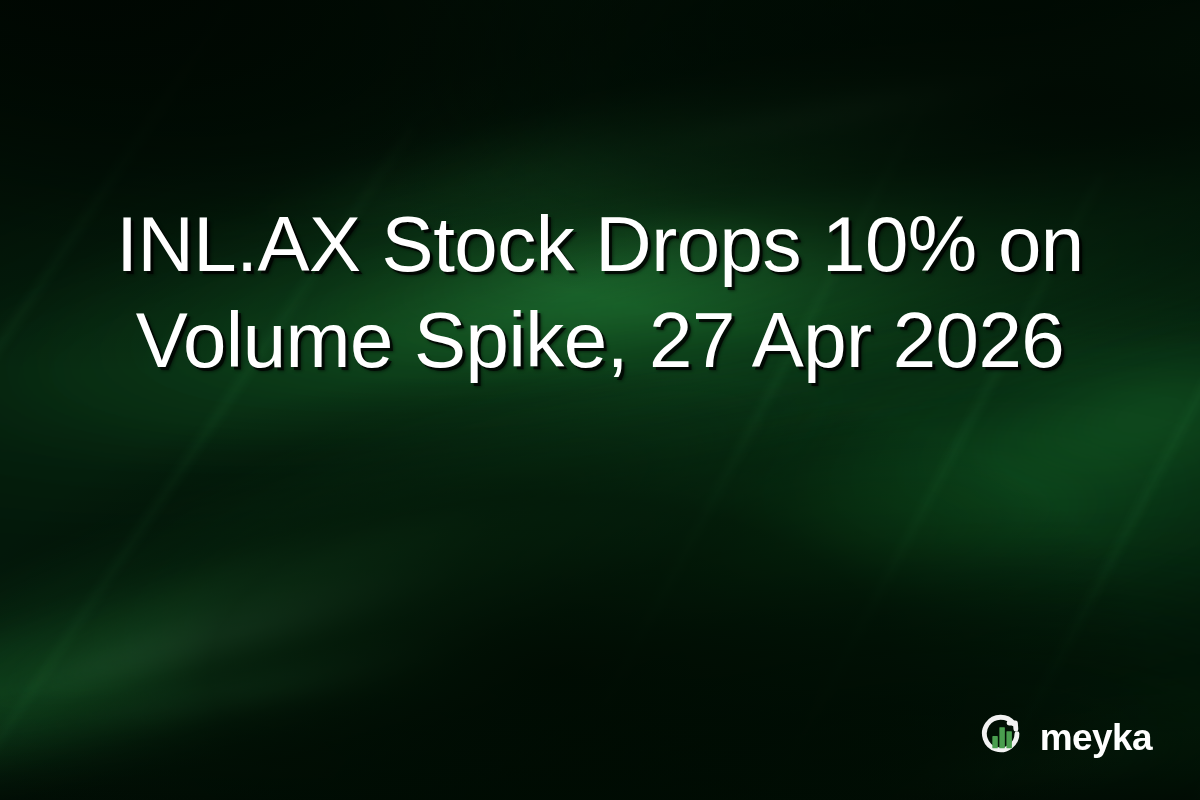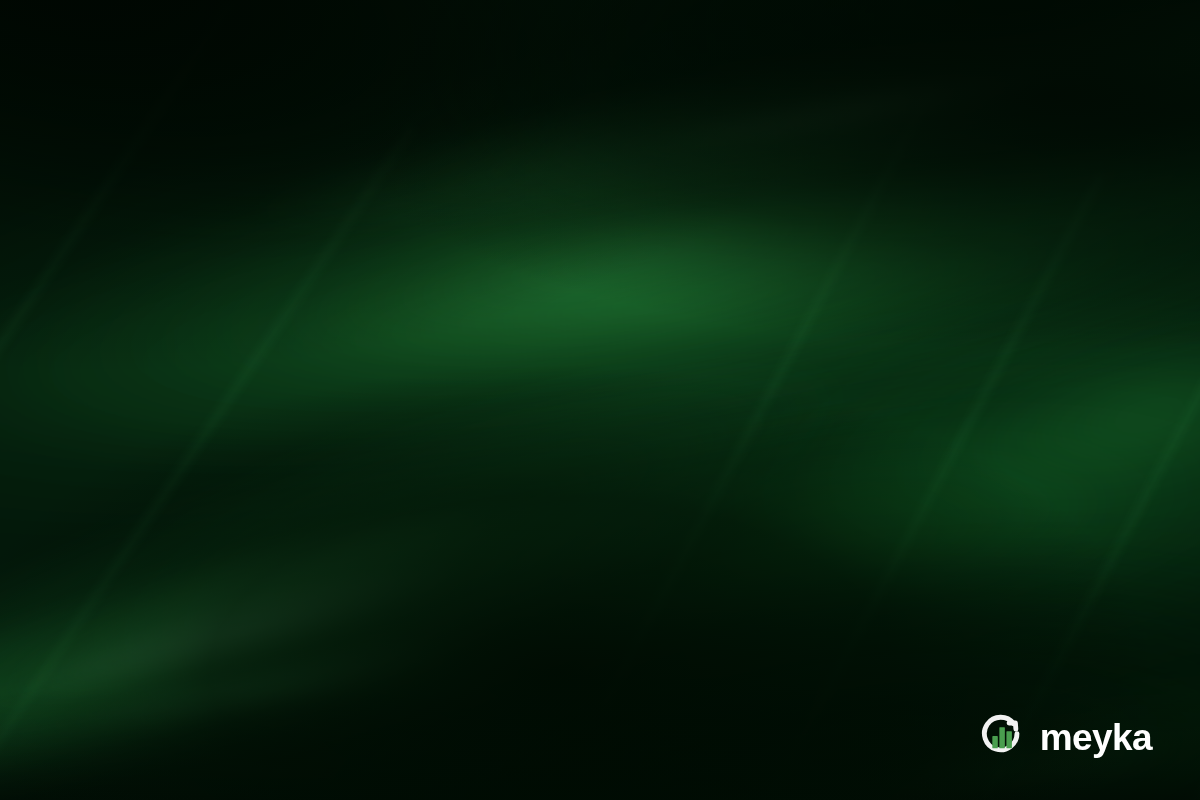--- a/index.html
+++ b/index.html
@@ -246,20 +246,24 @@
   <div class="bg-layer">
     <div class="shade" id="d3"></div>
     <div class="shade" id="d2"></div>
     <div class="shade" id="d1"></div>
     <div class="shade" id="d4"></div>
   </div>
 
   <div class="bg-layer" id="bg-topleft"></div>
   <div class="bg-layer" id="bg-dark-lobe"></div>
 
+  <div id="headline">
+    <span class="line">INL.AX Stock Drops 10% on</span>
+    <span class="line">Volume Spike, 27 Apr 2026</span>
+  </div>
 
   <div id="logo">
     <svg id="logo-mark" viewBox="0 0 100 100">
 
       <path d="M 76.5 22.0
                A 37 37 0 1 0 84 44.5" fill="none" stroke="#f2f2f2" stroke-width="11" stroke-linecap="round"></path>
 
       <path d="M 66.0 20.5 L 80.5 20.0 L 81.5 34.5" fill="none" stroke="#f2f2f2" stroke-width="11" stroke-linecap="round" stroke-linejoin="round"></path>
 
       <rect x="28" y="50" width="12.5" height="28" rx="1.5" fill="#4a9e4f"></rect>

